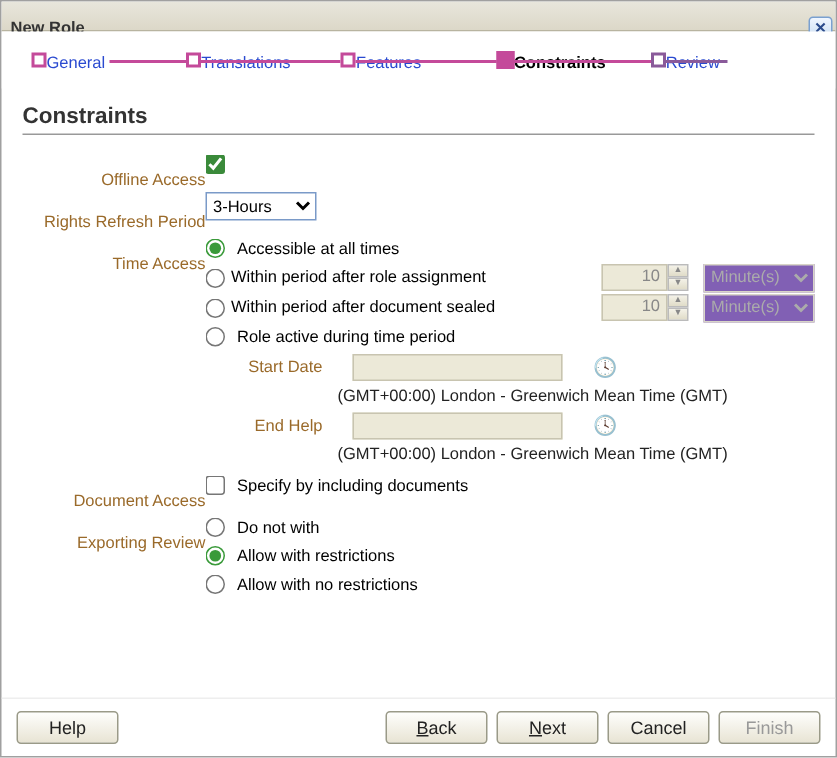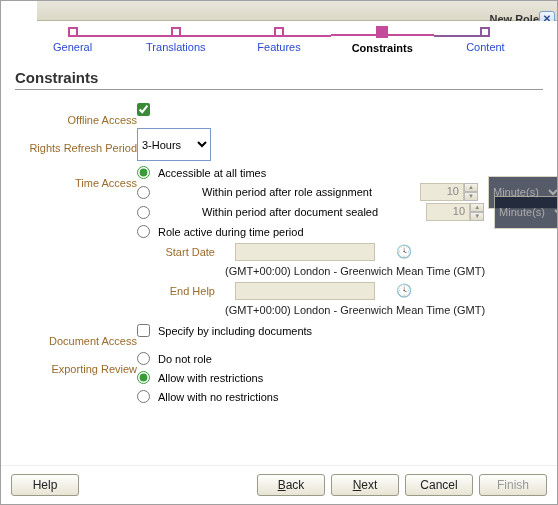--- a/index.html
+++ b/index.html
@@ -12,25 +12,24 @@
     height: 505px;
     overflow: hidden;
     border: 1px solid #a0a0a0;
   }
   .titlebar {
     height: 20px;
     background: linear-gradient(#e8e6dc, #dcd8c8);
     border-bottom: 1px solid #b8b4a0;
     display: flex;
     align-items: center;
-    justify-content: flex-end;
+    justify-content: space-between;
     padding: 16px 2px 0 6px;
     font-weight: bold;
     color: #333;
-    margin-left: 36px;
   }
   .close-btn {
     width: 16px; height: 16px;
     border: 1px solid #7aa0d0;
     background: linear-gradient(#f0f6ff, #c8dcf0);
     border-radius: 3px;
     display: flex; align-items: center; justify-content: center;
     font-size: 10px; color: #2a4a8a; cursor: pointer;
     font-weight: bold;
   }
@@ -38,21 +37,20 @@
     height: 38px;
     display: flex;
     align-items: center;
     padding: 0 20px;
     position: relative;
     background: #fff;
   }
   .step {
     flex: 1;
     display: flex;
-    flex-direction: column;
     align-items: center;
     position: relative;
   }
   .step-line {
     position: absolute;
     top: 8px;
     height: 2px;
     background: #c44a9a;
     left: 0; right: 0;
     z-index: 0;
@@ -114,21 +112,21 @@
   }
   input[type="checkbox"], input[type="radio"] {
     margin: 0 4px 0 0;
     vertical-align: middle;
   }
   input[type="radio"] { accent-color: #3a9a3a; }
   input[type="checkbox"] { accent-color: #3a8a3a; }
   select {
     font-size: 11px;
     font-family: inherit;
-    height: 33px;
+    height: 19px;
     border: 1px solid #7a9ac8;
     background: #fff;
   }
   .sub-block {
     margin-left: 20px;
   }
   .sub-row {
     display: flex;
     align-items: center;
     height: 21px;
@@ -174,21 +172,21 @@
     height: 9px;
     border: 1px solid #bbb;
     background: linear-gradient(#f4f2e8,#e0dcc8);
     font-size: 6px; line-height: 6px;
     text-align: center; color: #888;
   }
   .unit-select {
     margin-left: 10px;
     width: 74px;
     color: #888;
-    background: #0f172a;
+    background: #4c1d95;
     border: 1px solid #c8c4b0;
   }
   .footer {
     height: 38px;
     border-top: 1px solid #eee;
     display: flex;
     align-items: center;
     padding: 0 10px;
     gap: 6px;
   }
@@ -204,21 +202,20 @@
     color: #222;
     cursor: pointer;
     padding: 0 8px;
   }
   .btn:disabled { color: #999; cursor: default; }
   .radio-row-wide {
     display: flex;
     align-items: center;
     height: 20px;
     width: 100%;
-    gap: 48px;
   }
   .radio-row-wide .label-text { flex: 0 0 auto; }
   .radio-row-wide .right-controls {
     margin-left: auto;
     display: flex;
     align-items: center;
     gap: 0;
   }
 </style>
 </head>
@@ -246,21 +243,21 @@
     <div class="step-label">Features</div>
   </div>
   <div class="step current">
     <div class="step-line"></div>
     <div class="step-box"></div>
     <div class="step-label">Constraints</div>
   </div>
   <div class="step">
     <div class="step-line future" style="right:50%"></div>
     <div class="step-box" style="border-color:#8a5a9a"></div>
-    <div class="step-label">Content</div>
+    <div class="step-label">Review</div>
   </div>
 </div>
 
 <div class="content">
   <div class="section-title">Constraints</div>
 
   <div class="form-row">
     <div class="form-label">Offline Access</div>
     <div class="form-content">
       <label class="opt-line">
@@ -347,21 +344,21 @@
         <span>Specify by including documents</span>
       </label>
     </div>
   </div>
 
   <div class="form-row">
     <div class="form-label">Exporting Review</div>
     <div class="form-content">
       <label class="opt-line">
         <input type="radio" name="ex" style="">
-        <span>Do not role</span>
+        <span>Do not with</span>
       </label>
       <label class="opt-line">
         <input type="radio" name="ex" checked="" style="">
         <span>Allow with restrictions</span>
       </label>
       <label class="opt-line">
         <input type="radio" name="ex" style="">
         <span>Allow with no restrictions</span>
       </label>
     </div>

